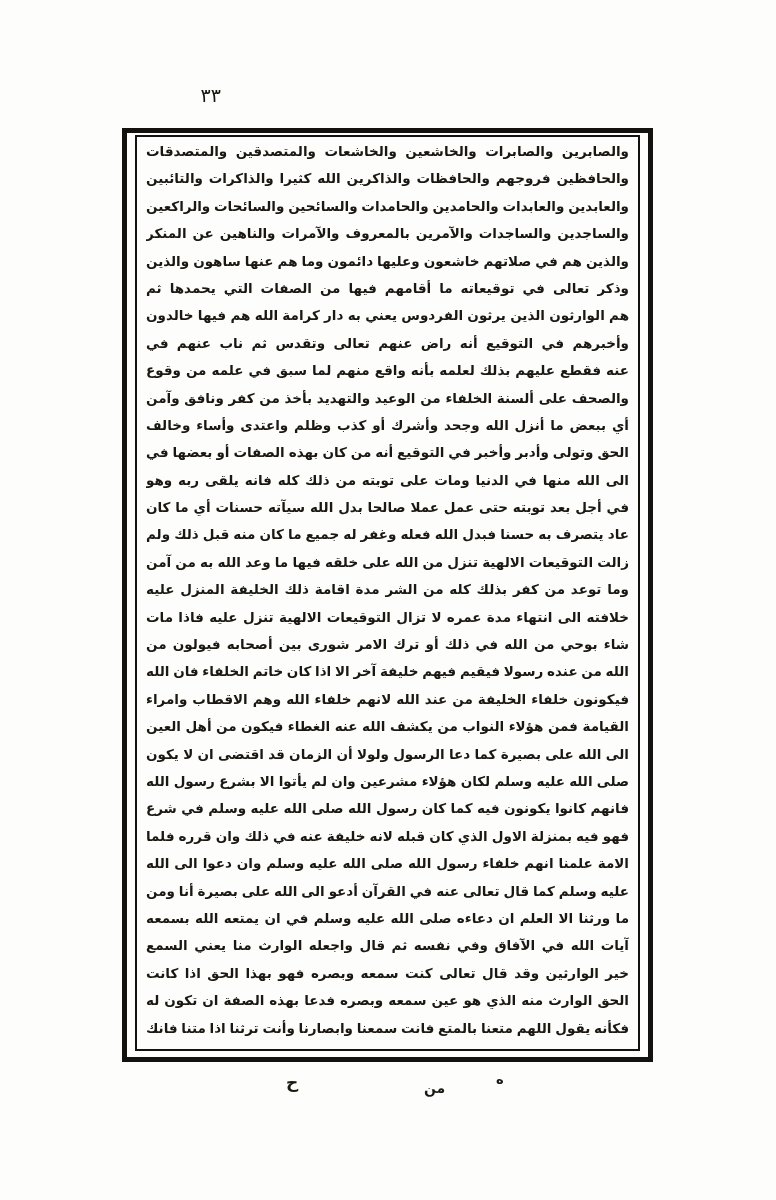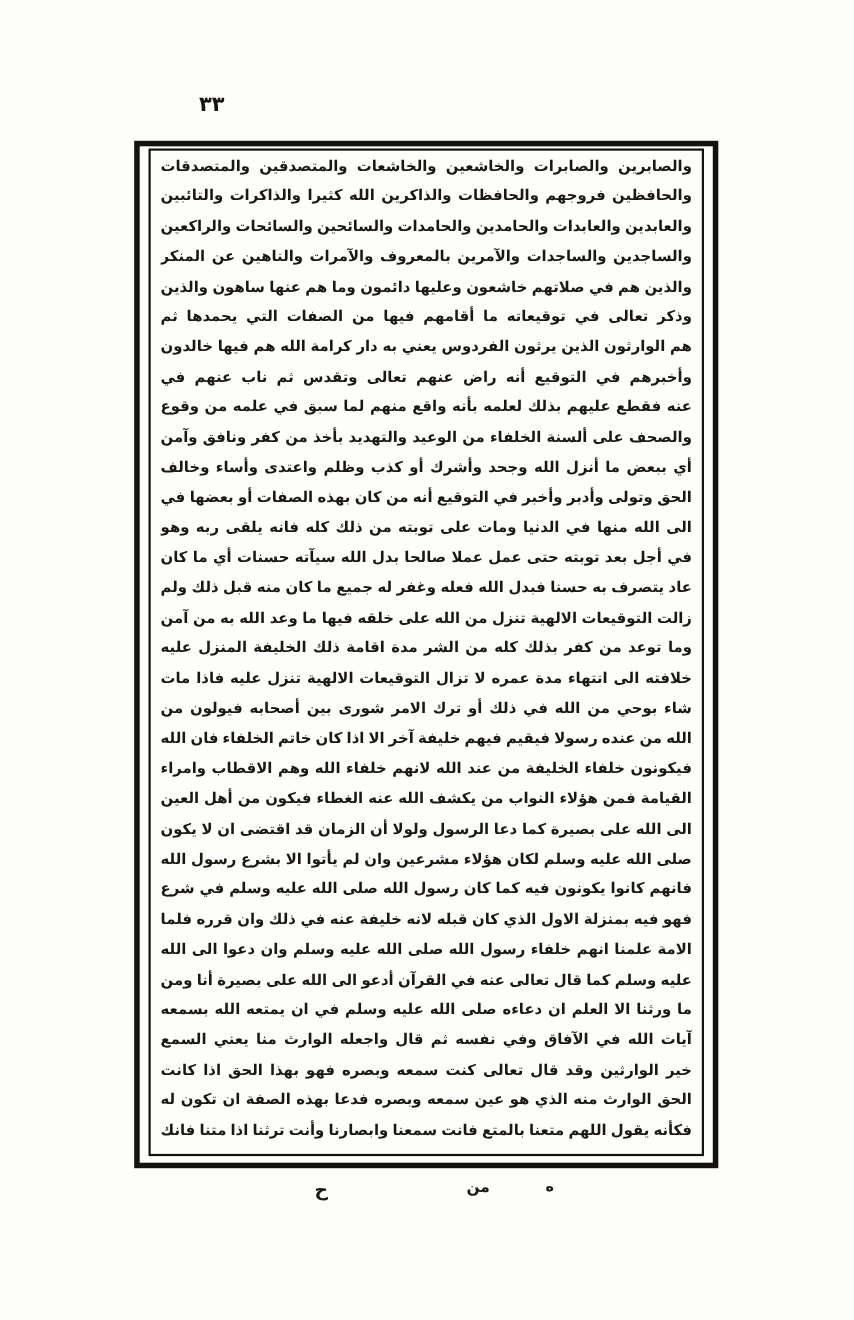--- a/index.html
+++ b/index.html
@@ -14,23 +14,23 @@
     background: #fdfdfc;
     overflow: hidden;
     font-family: "DejaVu Sans", sans-serif;
   }
   .page-number {
     position: absolute;
     top: 84px;
     left: 181px;
     width: 40px;
     font-size: 19px;
-    font-weight: 700;
+    font-weight: 400;
     color: #17140e;
-    text-align: left;
+    text-align: right;
     letter-spacing: 1px;
   }
   .frame-outer {
     position: absolute;
     left: 122px;
     top: 128px;
     width: 531px;
     height: 934px;
     border: 5px solid #14120e;
     box-sizing: border-box;
@@ -73,21 +73,21 @@
     width: 776px;
     height: 40px;
     direction: rtl;
   }
   .quire-mark {
     position: absolute;
     font-weight: 700;
     color: #1b1812;
   }
   .quire-mark.m1 { left: 496px; top: 6px;  font-size: 13px; }
-  .quire-mark.m2 { left: 424px; top: 6px;  font-size: 14px; }
+  .quire-mark.m2 { left: 424px; top: 14px;  font-size: 14px; }
   .quire-mark.m3 { left: 286px; top: 6px;  font-size: 17px; }
 </style>
 </head>
 <body>
 
 <div class="page">
 
   <div class="page-number">٣٣</div>
 
   <div class="frame-outer">

